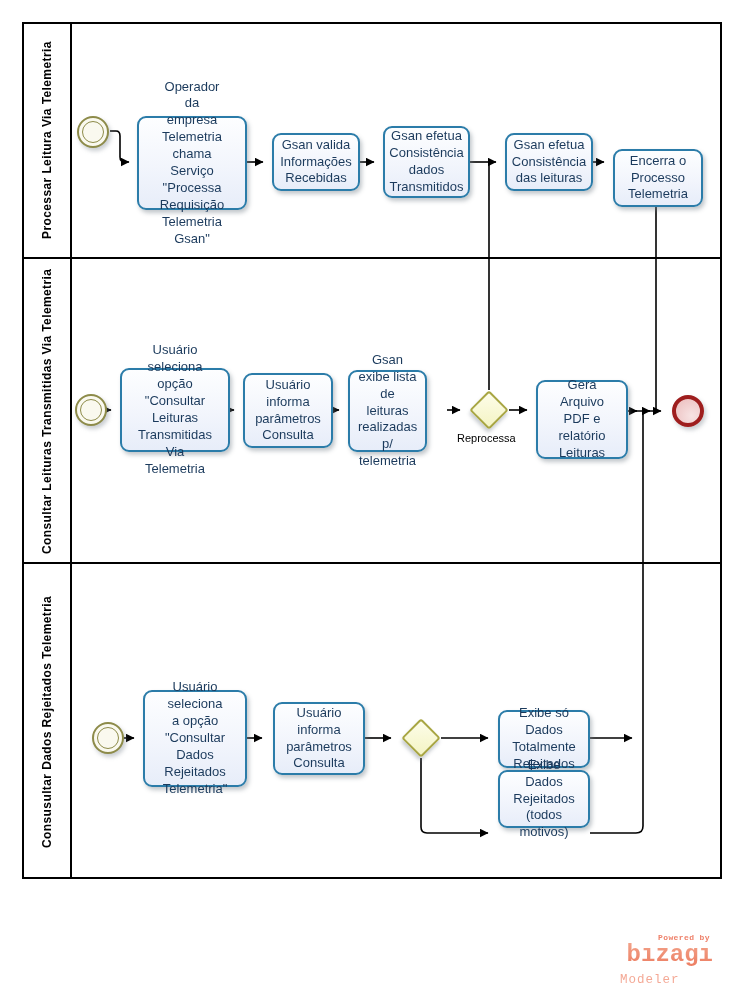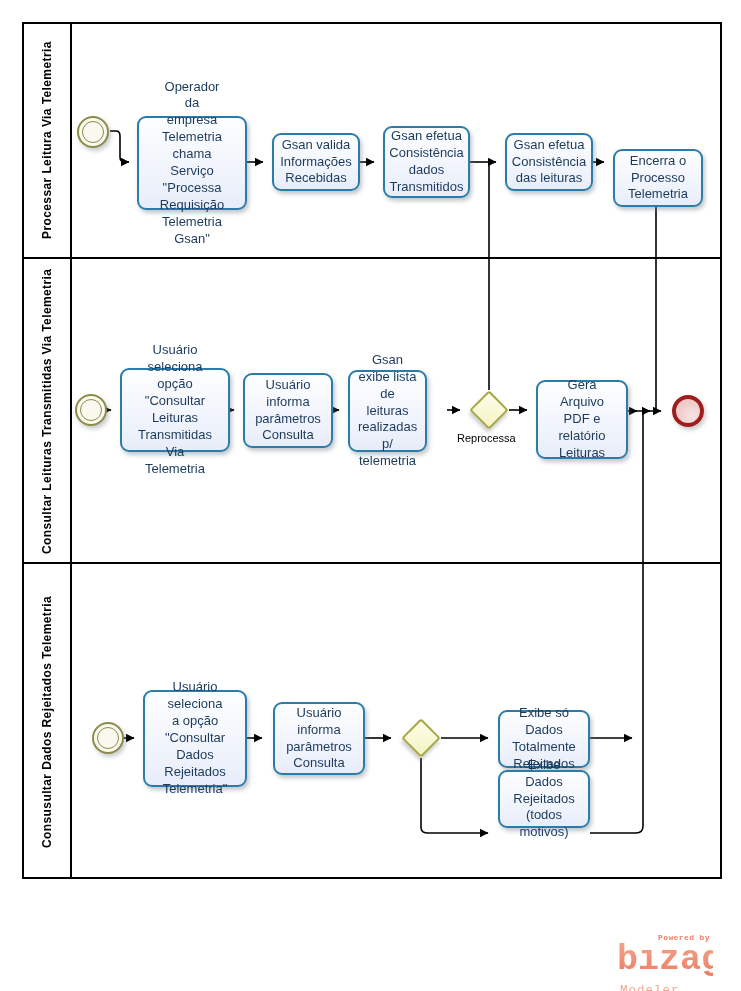--- a/index.html
+++ b/index.html
@@ -48,21 +48,21 @@
     background:linear-gradient(135deg,#fdfde9 0%,#f4f4c4 100%);
     box-shadow:2px 3px 4px rgba(120,130,140,.4);
   }
   .gw-label{position:absolute;font-size:11px;color:#000;}
   
   #flows{position:absolute;left:0;top:0;}
   
   #brand{position:absolute;right:28px;top:934px;width:96px;text-align:right;line-height:1;font-family:Liberation Mono, monospace;}
   .powered{font-size:8px;font-weight:bold;color:#ee7f68;letter-spacing:.4px;padding-right:3px;}
   .brandname{
-    font-size:35px;font-weight:bold;letter-spacing:0;
+    font-size:24px;font-weight:bold;letter-spacing:0;
     background:linear-gradient(180deg,#f2a289 0%,#ec7c60 100%);
     -webkit-background-clip:text;background-clip:text;color:transparent;
     margin-top:1px;
   }
   .product{font-size:12.5px;color:#f4a996;text-align:left;padding-left:3px;margin-top:7px;letter-spacing:1px;}
 </style>
 </head>
 <body>
 
 <div id="canvas">

